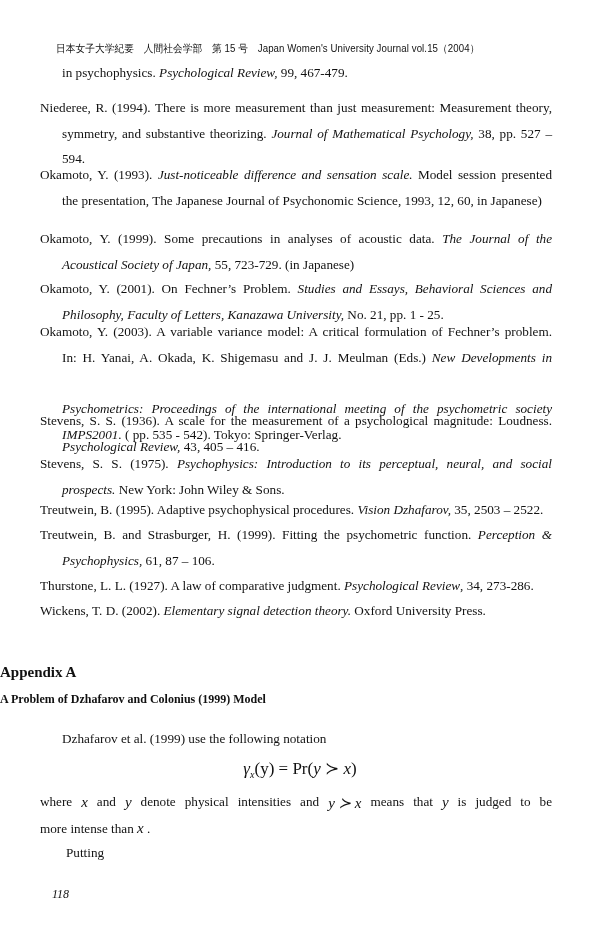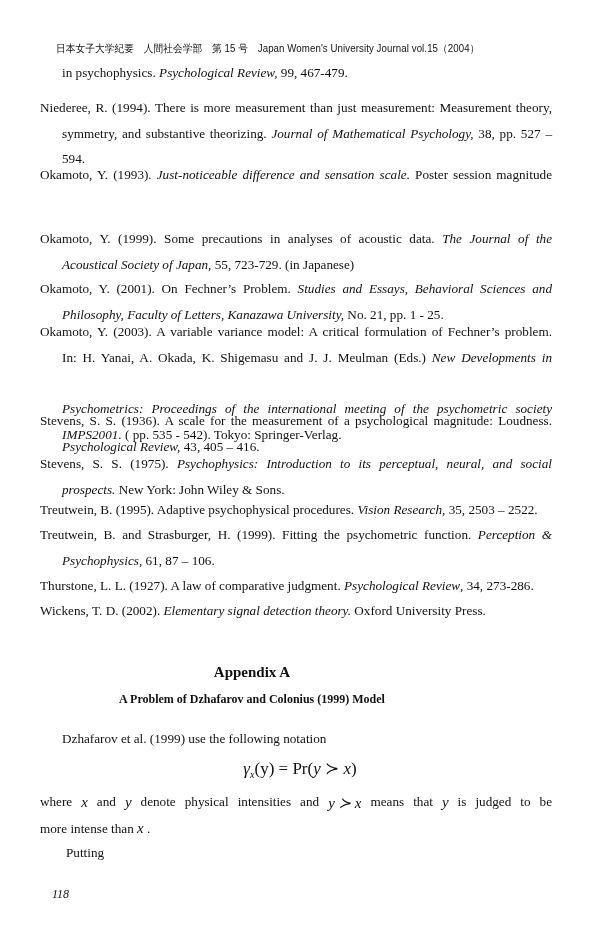--- a/index.html
+++ b/index.html
@@ -4,21 +4,21 @@
 <style>
   html, body { margin: 0; padding: 0; background: #ffffff; }
   body { width: 600px; height: 936px; position: relative; overflow: hidden;
          font-family: "Liberation Serif", serif; color: #111; }
   .header { position: absolute; left: 56px; top: 42px; font-size: 10.5px;
             font-family: "Liberation Sans", sans-serif; letter-spacing: 0.1px; white-space: nowrap; transform: scaleX(0.92); transform-origin: left; }
   .ref { position: absolute; left: 40px; width: 512px; font-size: 13.2px; line-height: 25.5px; text-align: justify; text-align-last: left; }
   .ref .ind { padding-left: 22px; display: block; text-align: justify; }
   .ref i { }
   .cont { left: 62px; width: 490px; }
-  .center { position: absolute; left: 0; width: 504px; text-align: center; font-weight: bold; }
+  .center { position: absolute; left: 0; width: 504px; font-weight: bold; }
   .app-title { top: 664px; font-size: 15px; }
   .app-sub { top: 692px; font-size: 12px; }
   .para { position: absolute; font-size: 13.2px; }
   .formula { position: absolute; left: 0; width: 600px; top: 758px; text-align: center; font-size: 17px; font-family: "Liberation Serif", serif; }
   .formula i { font-style: italic; }
   .formula sub { font-size: 10px; font-style: italic; }
   .justify-line { position: absolute; left: 40px; width: 512px; top: 794px; font-size: 13.2px; display: flex; justify-content: space-between; white-space: nowrap; }
   .justify-line i { font-size: 15px; }
   .pagenum { position: absolute; left: 52px; top: 887px; font-size: 12px; font-style: italic; }
 </style>
@@ -28,21 +28,22 @@
 <div class="header">日本女子大学紀要　人間社会学部　第 15 号　Japan Women's University Journal vol.15（2004）</div>
 
 <div id="refs">
     <div class="ref cont" style="top: 60px;"><span>in psychophysics. </span><i>Psychological Review,</i><span> 99, 467-479.</span></div>
     <div class="ref" style="top: 87px; margin-top: 8px;">
       <span class="" style="display: block; text-align-last: justify; text-align: justify;"><span>Niederee, R. (1994). There is more measurement than just measurement: Measurement theory,</span></span>
       <span class="ind" style="display: block; text-align-last: justify; text-align: justify;"><span>symmetry, and substantive theorizing. </span><i>Journal of Mathematical Psychology,</i><span> 38, pp. 527 –</span></span>
       <span class="ind" style="display: block; text-align-last: left; text-align: justify;"><span>594.</span></span>
     </div>
     <div class="ref" style="top: 162px;">
-      <span class="" style="display: block; text-align-last: justify; text-align: justify;"><span>Okamoto, Y.   (1993). </span><i>Just-noticeable difference and sensation scale.</i><span> Poster session magnitude</span></span>
+      <span class="" style="display: block; text-align-last: justify; text-align: justify;"><span>Okamoto, Y.   (1993). </span><i>Just-noticeable difference and sensation scale.</i><span> Model session presented</span></span>
+      <span class="ind" style="display: block; text-align-last: left; text-align: justify;"><span>the presentation, The Japanese Journal of Psychonomic Science, 1993, 12, 60, in Japanese)</span></span>
     </div>
     <div class="ref" style="top: 226px;">
       <span class="" style="display: block; text-align-last: justify; text-align: justify;"><span>Okamoto, Y. (1999).  Some precautions in analyses of acoustic data. </span><i>The Journal of the</i></span>
       <span class="ind" style="display: block; text-align-last: left; text-align: justify;"><i>Acoustical Society of Japan,</i><span> 55, 723-729. (in Japanese)</span></span>
     </div>
     <div class="ref" style="top: 276px;">
       <span class="" style="display: block; text-align-last: justify; text-align: justify;"><span>Okamoto, Y. (2001). On Fechner’s Problem. </span><i>Studies and Essays, Behavioral Sciences and</i></span>
       <span class="ind" style="display: block; text-align-last: left; text-align: justify;"><i>Philosophy, Faculty of Letters, Kanazawa University,</i><span> No. 21, pp. 1 - 25.</span></span>
     </div>
     <div class="ref" style="top: 319px;">
@@ -53,21 +54,21 @@
     </div>
     <div class="ref" style="top: 408px;">
       <span class="" style="display: block; text-align-last: justify; text-align: justify;"><span>Stevens, S. S. (1936). A scale for the measurement of a psychological magnitude: Loudness.</span></span>
       <span class="ind" style="display: block; text-align-last: left; text-align: justify;"><i>Psychological Review,</i><span> 43, 405 – 416.</span></span>
     </div>
     <div class="ref" style="top: 451px;">
       <span class="" style="display: block; text-align-last: justify; text-align: justify;"><span>Stevens, S. S. (1975). </span><i>Psychophysics: Introduction to its perceptual, neural, and social</i></span>
       <span class="ind" style="display: block; text-align-last: left; text-align: justify;"><i>prospects.</i><span> New York: John Wiley &amp; Sons.</span></span>
     </div>
     <div class="ref" style="top: 497px;">
-      <span class="" style="display: block; text-align-last: left; text-align: justify;"><span>Treutwein, B. (1995). Adaptive psychophysical procedures. </span><i>Vision Research,</i><span> 35, 2503 – 2522.</span></span>
+      <span class="" style="display: block; text-align-last: left; text-align: justify;"><span>Treutwein, B. (1995). Adaptive psychophysical procedures. </span><i>Vision Dzhafarov,</i><span> 35, 2503 – 2522.</span></span>
     </div>
     <div class="ref" style="top: 522px;">
       <span class="" style="display: block; text-align-last: justify; text-align: justify;"><span>Treutwein, B. and Strasburger, H. (1999). Fitting the psychometric function. </span><i>Perception &amp;</i></span>
       <span class="ind" style="display: block; text-align-last: left; text-align: justify;"><i>Psychophysics,</i><span> 61, 87 – 106.</span></span>
     </div>
     <div class="ref" style="top: 573px;">
       <span class="" style="display: block; text-align-last: left; text-align: justify;"><span>Thurstone, L. L. (1927). A law of comparative judgment. </span><i>Psychological Review</i><span>, 34, 273-286.</span></span>
     </div>
     <div class="ref" style="top: 598px;">
       <span class="" style="display: block; text-align-last: left; text-align: justify;"><span>Wickens, T. D. (2002). </span><i>Elementary signal detection theory.</i><span> Oxford University Press.</span></span>

